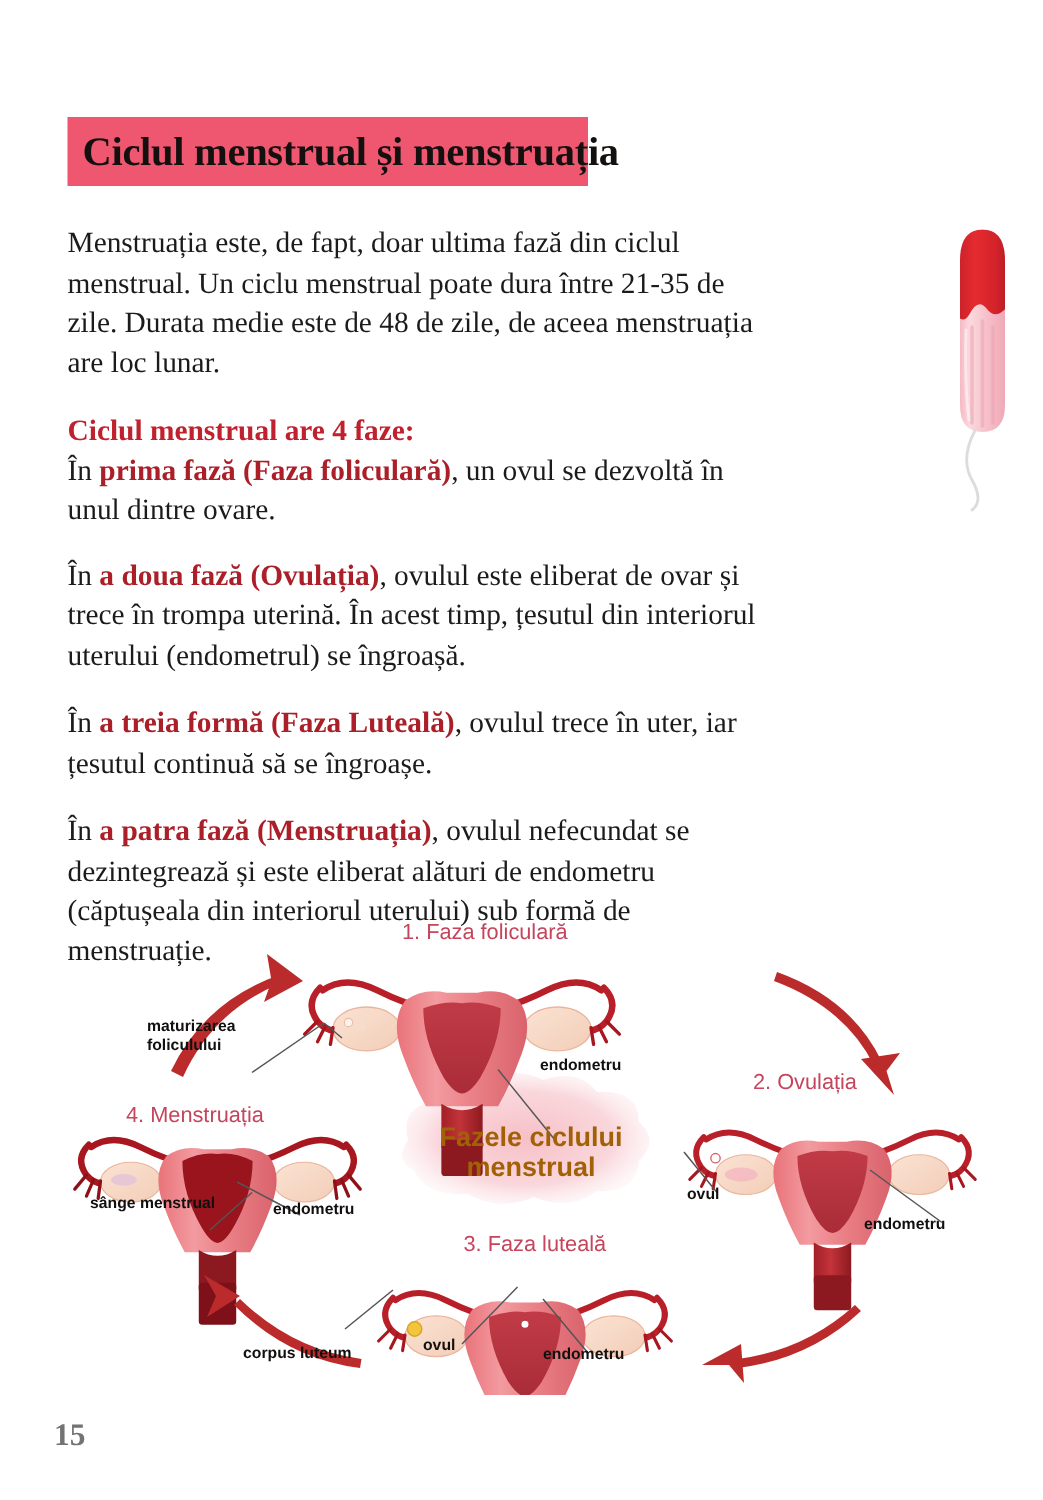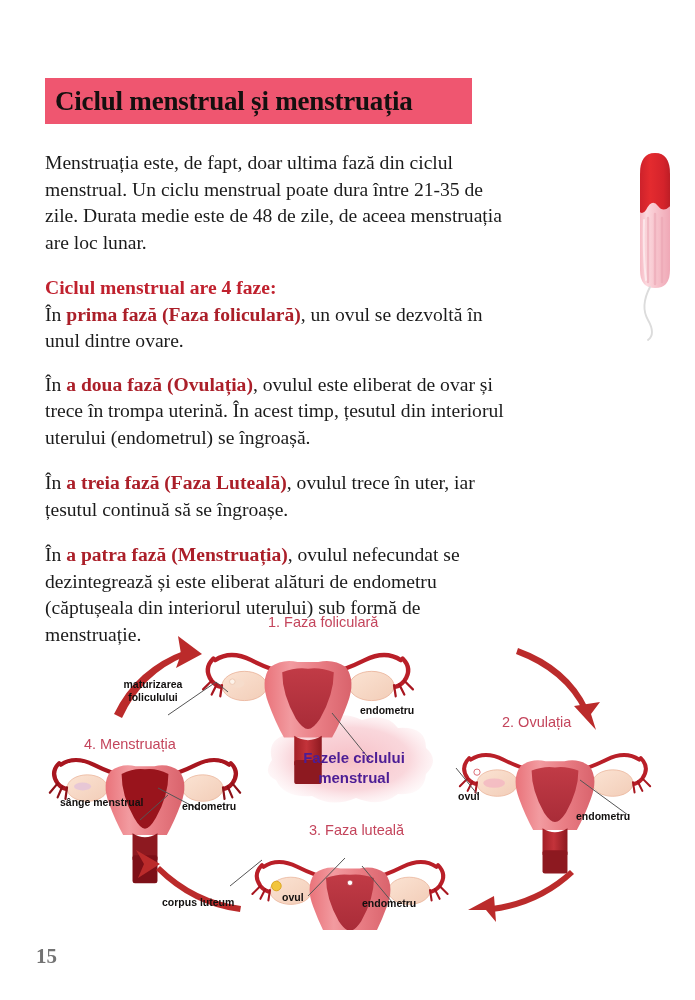--- a/index.html
+++ b/index.html
@@ -20,21 +20,21 @@
     position: absolute;
     inset: 0;
     background: #ffffff;
   }
 
   
   .title-banner {
     position: absolute;
     left: 45px;
     top: 78px;
-    width: 427px;
+    width: 347px;
     height: 46px;
     background: #ef5670;
     display: flex;
     align-items: center;
     box-sizing: border-box;
     padding-left: 10px;
   }
   .title-text {
     font-family: "Liberation Serif", serif;
     font-weight: bold;
@@ -101,22 +101,22 @@
     font-weight: bold;
     font-size: 10.5px;
     color: #12100f;
     white-space: nowrap;
     line-height: 13px;
   }
   .center-label {
     position: absolute;
     font-family: "Liberation Sans", sans-serif;
     font-weight: bold;
-    font-size: 15px;
-    color: #4c1d95;
+    font-size: 18px;
+    color: #a16207;
     text-align: center;
     line-height: 20px;
     white-space: nowrap;
   }
 
   
   .page-number {
     position: absolute;
     left: 36px;
     top: 944px;
@@ -180,21 +180,21 @@
     <p class="para tight">
       <span class="em-red-head">Ciclul menstrual are 4 faze:</span><br>
       <span>În </span><span class="em-red">prima fază (Faza foliculară)</span><span>, un ovul se dezvoltă în unul dintre ovare.</span>
     </p>
 
     <p class="para">
       <span>În </span><span class="em-red">a doua fază (Ovulația)</span><span>, ovulul este eliberat de ovar și trece în trompa uterină. În acest timp, țesutul din interiorul uterului (endometrul) se îngroașă.</span>
     </p>
 
     <p class="para">
-      <span>În </span><span class="em-red">a treia fază (Faza Luteală)</span><span>, ovulul trece în uter, iar țesutul continuă să se îngroașe.</span>
+      <span>În </span><span class="em-red">a treia formă (Faza Luteală)</span><span>, ovulul trece în uter, iar țesutul continuă să se îngroașe.</span>
     </p>
 
     <p class="para">
       <span>În </span><span class="em-red">a patra fază (Menstruația)</span><span>, ovulul nefecundat se dezintegrează și este eliberat alături de endometru (căptușeala din interiorul uterului) sub formă de menstruație.</span>
     </p>
   </div>
 
   <div class="diagram">
 
     <svg width="640" height="320" viewBox="0 0 640 320">
@@ -357,21 +357,21 @@
         <path d="M534,264 Q500,296 452,302 L452,296 Q497,290 530,260 Z"></path>
         <path d="M428,300 L454,286 L456,312 L446,300 Z"></path>
 
         <path d="M200,302 Q152,296 116,260 L120,256 Q155,290 201,296 Z"></path>
         <path d="M96,240 L120,254 L98,268 L104,254 Z"></path>
       </g>
     </svg>
 
     <div class="phase-label" style="left:228px; top:4px;">1. Faza foliculară</div>
 
-    <div class="part-label" style="left:58px; top:68px; text-align:center; width:110px;">
+    <div class="part-label" style="left:58px; top:68px; width:110px;">
       <span>maturizarea</span><br>
       <span>foliculului</span>
     </div>
     <div class="part-label" style="left:320px; top:94px;">endometru</div>
 
     <div class="phase-label" style="left:462px; top:104px;">2. Ovulația</div>
     <div class="part-label" style="left:418px; top:180px;">ovul</div>
     <div class="part-label" style="left:536px; top:200px;">endometru</div>
 
     <div class="phase-label" style="left:228px; top:212px;margin-left:41px;">3. Faza luteală</div>

